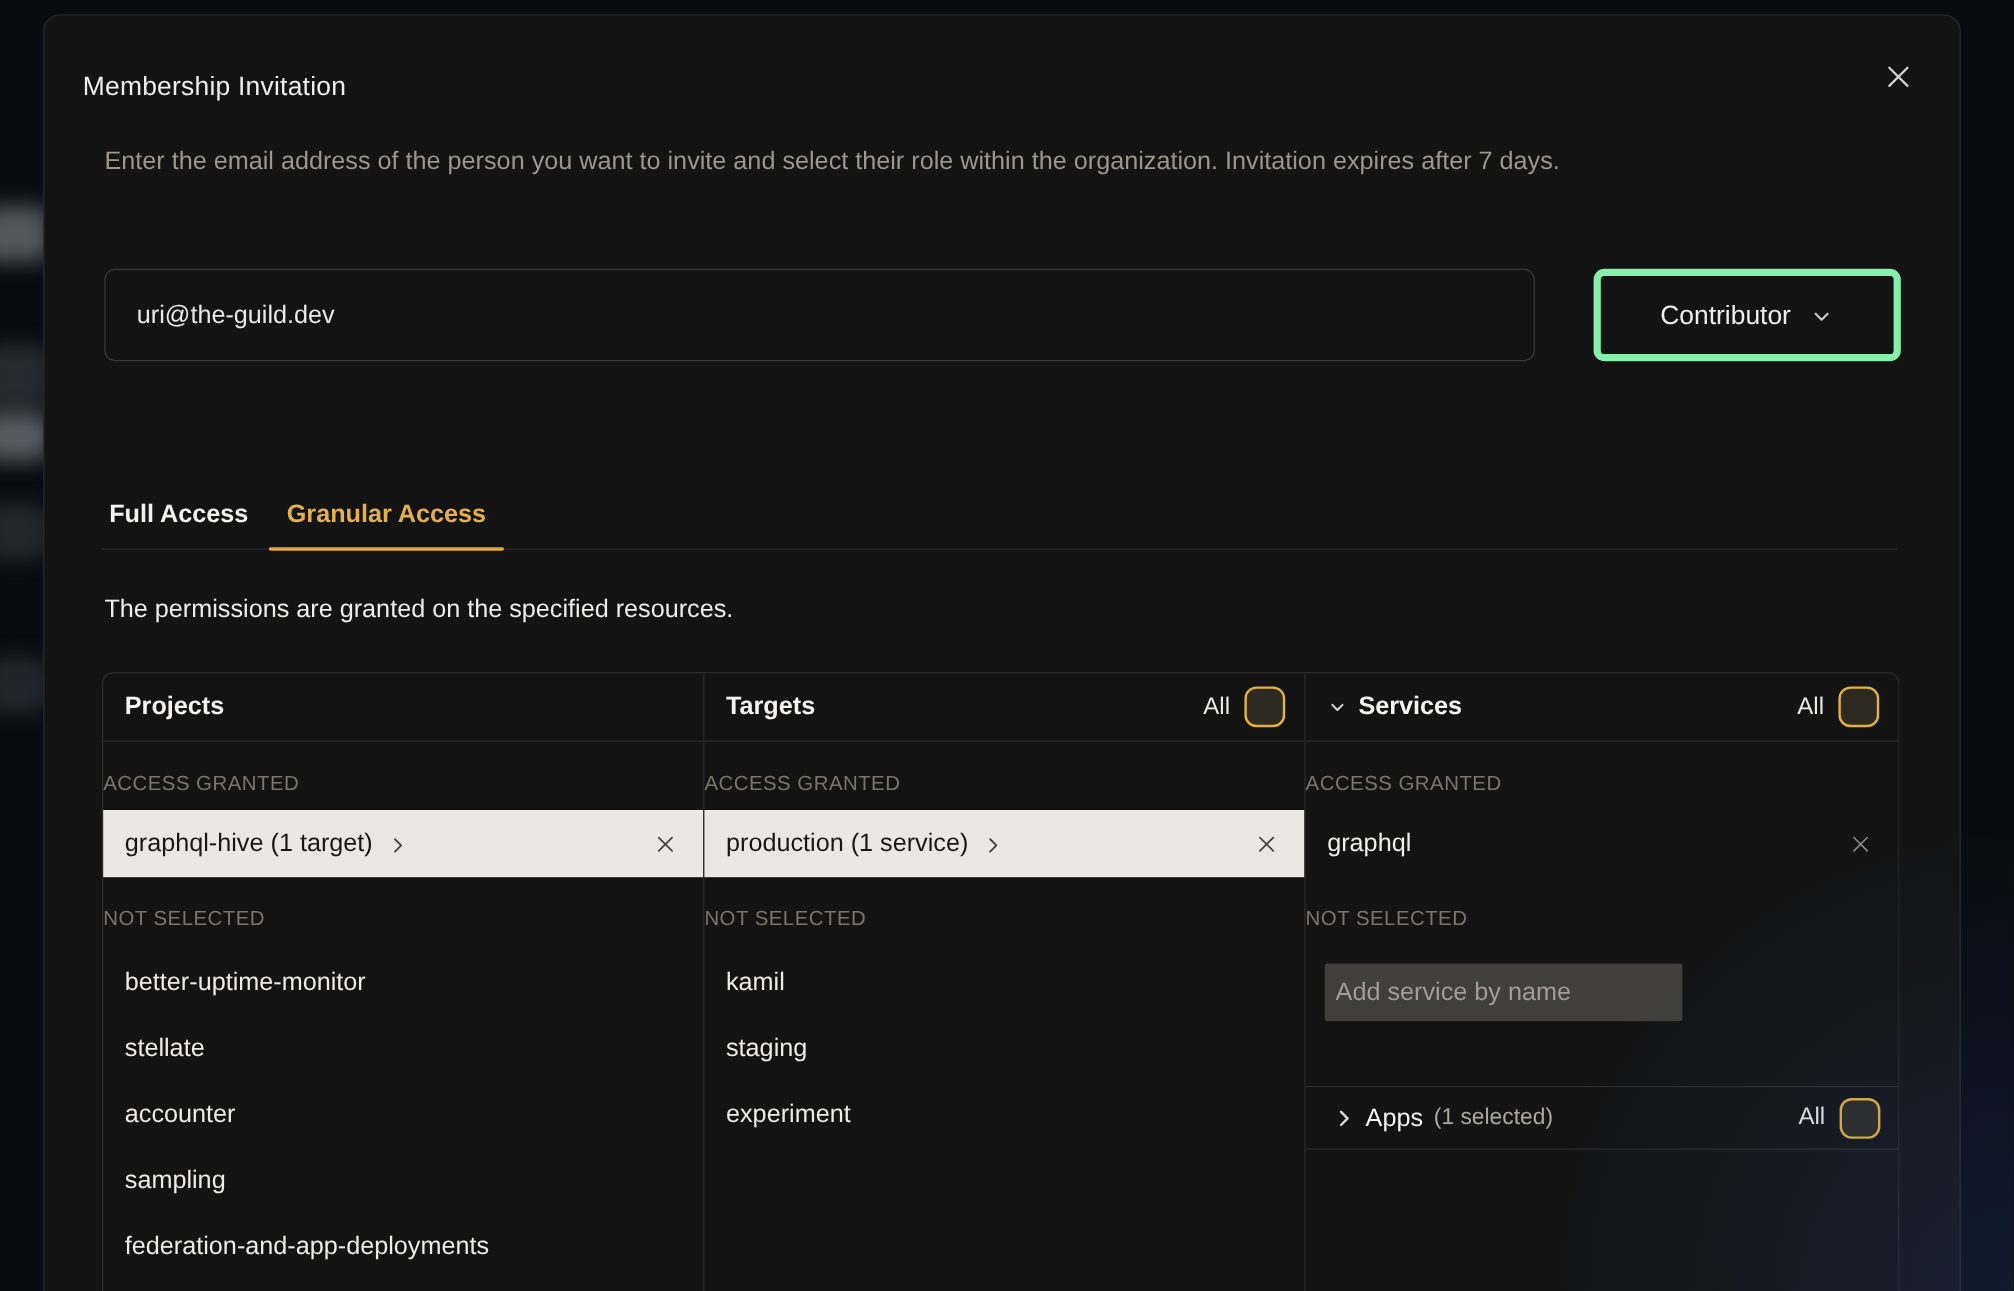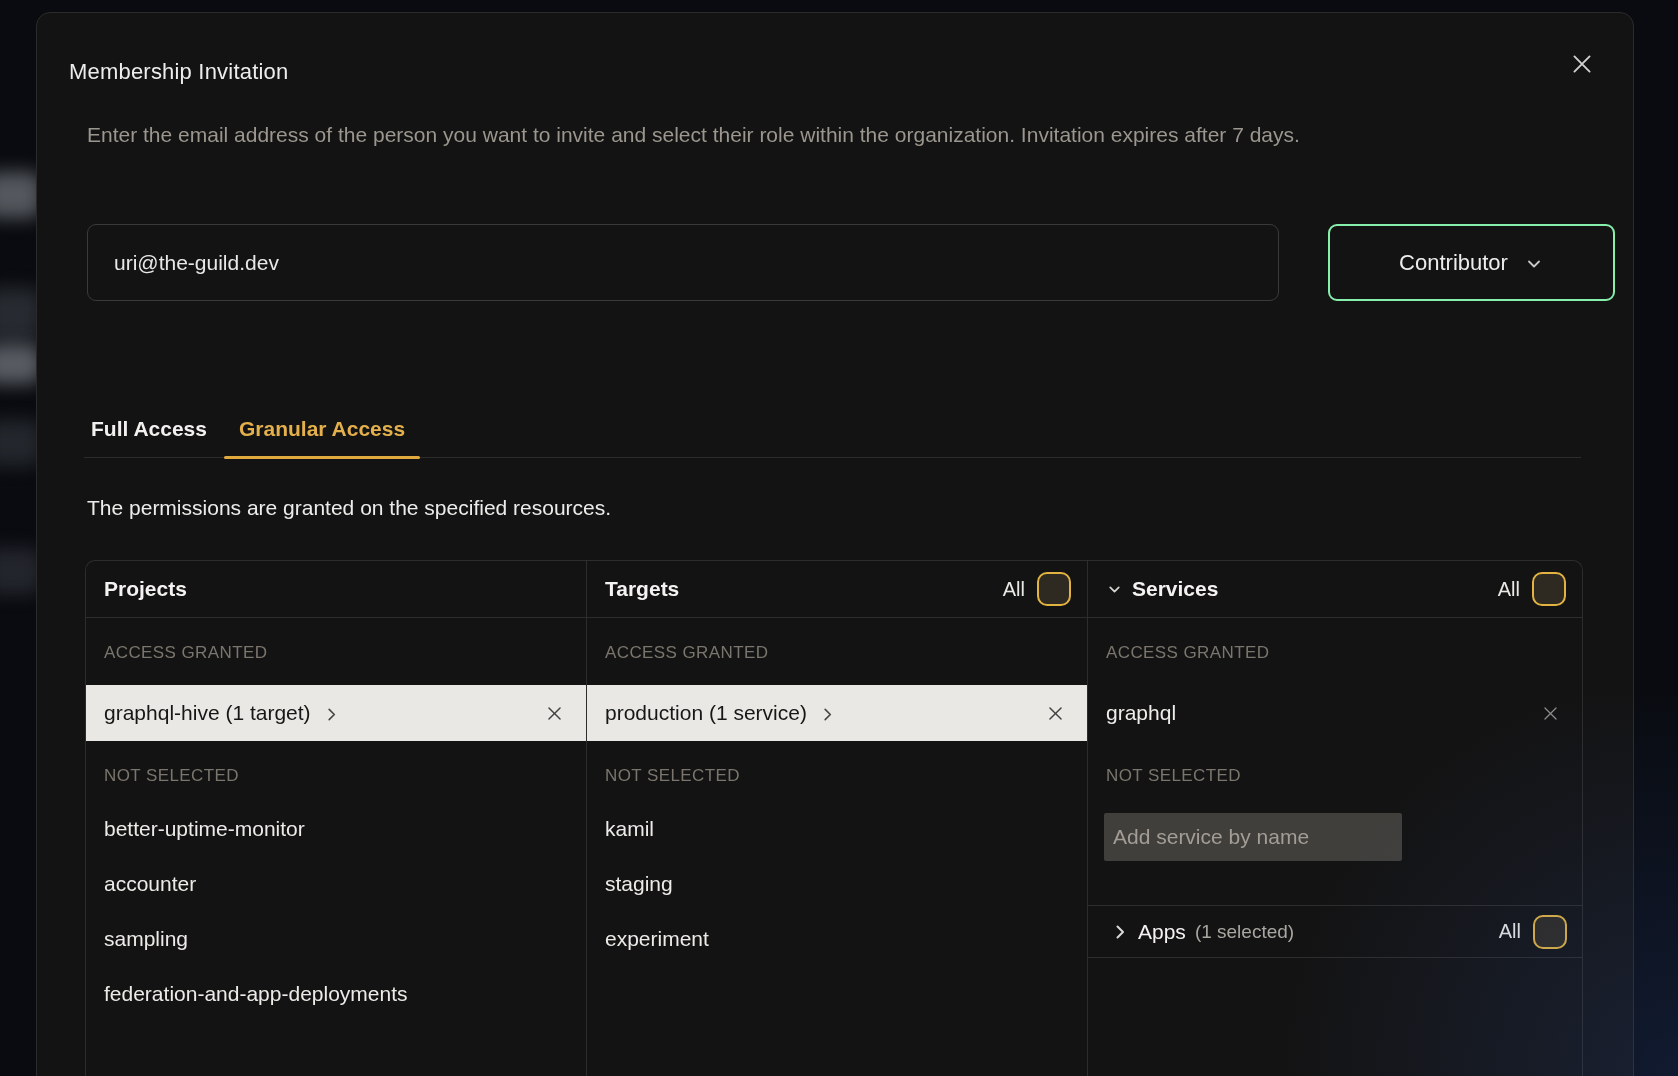--- a/index.html
+++ b/index.html
@@ -40,22 +40,22 @@
     position:absolute; left:50px; top:104px; width:1420px;
     font-size:21px; line-height:35px; color:#9b968e;
   }
   .email-input{
     position:absolute; left:50px; top:211px; width:1192px; height:77px;
     background:transparent; border:1px solid #3a3a38; border-radius:9px;
     color:#e8e8e8; font-size:21px; padding:0 26px;
     font-family:"Liberation Sans", sans-serif; outline:none;
   }
   .role-select{
-    position:absolute; left:1291px; top:211px; width:287px; height:77px;
-    background:transparent; border:2px solid #86efac; border-radius:9px;
+    position:absolute; left:1291px; top:211px; width:256px; height:77px;
+    background:transparent; border:6px solid #86efac; border-radius:9px;
     display:flex; align-items:center; justify-content:center; gap:16px;
     color:#ededed; font-size:22px; cursor:pointer;
   }
   .role-select .chev{ color:#c9c9c9; margin-top:2px; }
 
   .tabs{
     position:absolute; left:47px; top:398px; width:1497px;
     display:flex; border-bottom:1px solid #2c2c2c;
   }
   .tab{
@@ -87,25 +87,25 @@
     font-size:21px; font-weight:700; color:#f4f3f1;
   }
   .col-head .chev-down{ color:#d6d4d0; margin-right:9px; display:flex; }
   .all-group{ margin-left:auto; display:flex; align-items:center; gap:12px; }
   .all-label{ font-size:20px; font-weight:400; color:#eae8e4; }
   .cb{
     width:34px; height:34px; border-radius:10px;
     border:2px solid #e3b341; background:#2e2a22; cursor:pointer;
   }
   .section-label{
-    margin:26px 18px 0; font-size:17px; letter-spacing:0.4px;
+    margin:26px 0 0; font-size:17px; letter-spacing:0.4px;
     color:#7b766d; height:17px; line-height:17px; white-space:nowrap;
   }
   .granted-row{
-    margin-top:24px; height:56px; display:flex; align-items:center;
+    margin-top:14px; height:56px; display:flex; align-items:center;
     padding:0 22px 0 18px; font-size:21px; cursor:pointer;
   }
   .granted-row.lit{ background:#e9e8e4; color:#171717; }
   .granted-row.dark{ color:#efedea; }
   .granted-row .chev-right{ margin-left:13px; color:#454545; display:flex; margin-top:2px; }
   .granted-row .remove{ margin-left:auto; display:flex; cursor:pointer; }
   .granted-row.lit .remove{ color:#3f3f3f; }
   .granted-row.dark .remove{ color:#8d8d8d; }
   .item-list{ margin-top:17px; }
   .item{
@@ -185,20 +185,21 @@
         </span>
         <span class="remove">
           <svg width="19" height="19" viewBox="0 0 24 24">
               <path d="M5 5 L19 19 M19 5 L5 19" stroke="currentColor" stroke-width="1.8" fill="none" stroke-linecap="round"></path>
             </svg>
         </span>
       </div>
       <div class="section-label">NOT SELECTED</div>
       <div class="item-list">
         <div class="item">better-uptime-monitor</div>
+        <div class="item">stellate</div>
         <div class="item">accounter</div>
         <div class="item">sampling</div>
         <div class="item">federation-and-app-deployments</div>
       </div>
     </div>
 
     <div class="col">
       <div class="col-head">
         <span>Targets</span>
         <span class="all-group">

